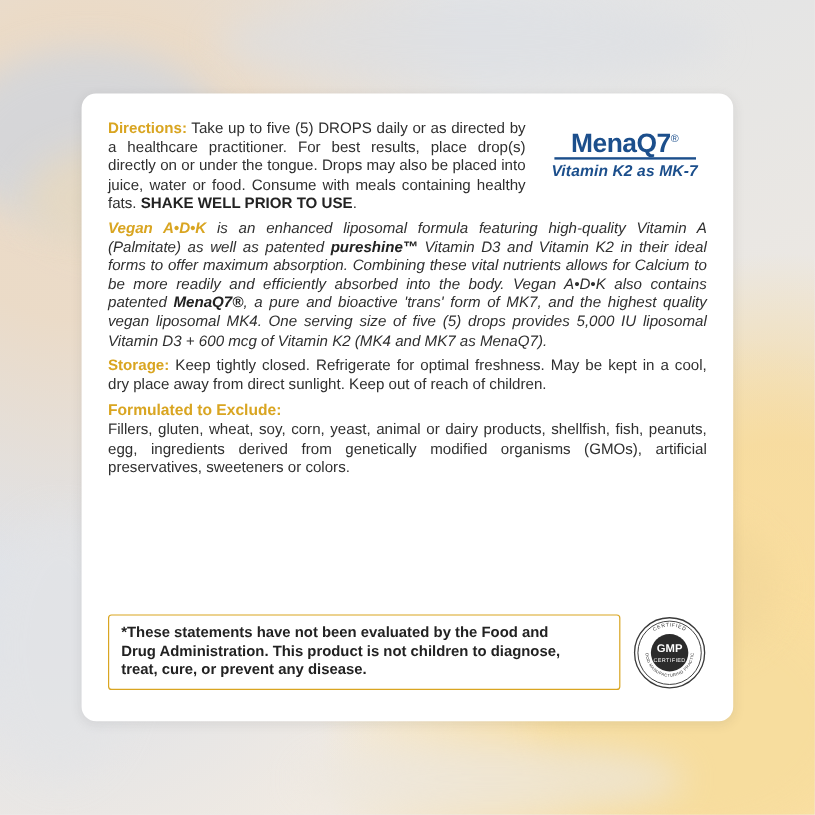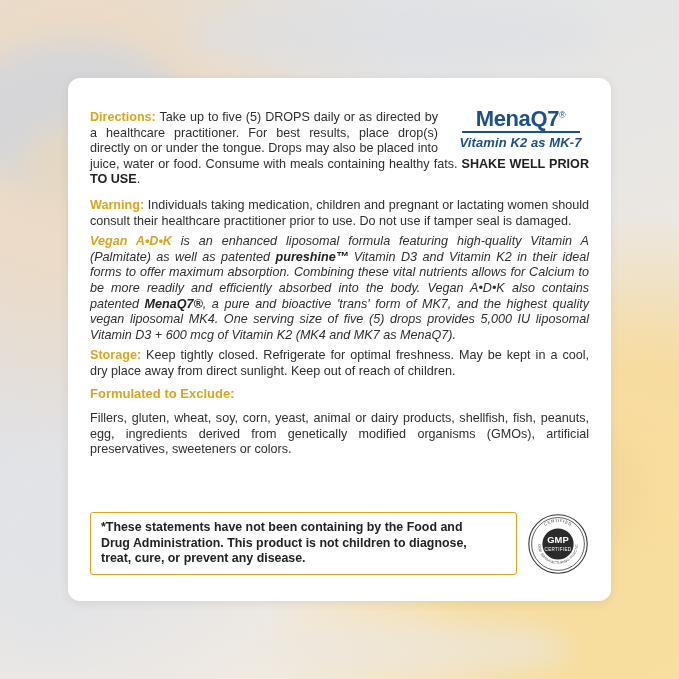--- a/index.html
+++ b/index.html
@@ -60,21 +60,21 @@
     line-height: 15.6px;
     text-align: justify;
   }
 
   .heading {
     color: #d9a521;
     font-weight: bold;
   }
   .bold { font-weight: bold; color: #222; }
 
-  .para { margin: 10px 0 2px 0; }
+  .para { margin: 0 0 2px 0; }
 
   #adk-para { margin-top: 5px; font-style: italic; }
   #storage-para { margin-top: 5px; }
 
   #formulated-heading {
     color: #d9a521;
     font-weight: bold;
     font-size: 13px;
     margin: 6px 0 1px 0;
   }
@@ -201,42 +201,39 @@
     </div>
 
   </div>
 
   <div class="body-text">
 
     <p class="para">
       <span class="heading">Directions:</span><span> Take up to five (5) DROPS daily or as directed by a healthcare practitioner. For best results, place drop(s) directly on or under the tongue. Drops may also be placed into juice, water or food. Consume with meals containing healthy fats. </span><span class="bold">SHAKE WELL PRIOR TO USE</span><span>.</span>
     </p>
 
-    <p class="para">
-      <span class="heading">Warning:</span><span> Individuals taking medication, children and pregnant or lactating women should consult their healthcare practitioner prior to use. Do not use if tamper seal is damaged.</span>
-    </p>
 
     <p class="para" id="adk-para">
       <span class="heading">Vegan A•D•K</span><span> is an enhanced liposomal formula featuring high-quality Vitamin A (Palmitate) as well as patented </span><span class="bold">pureshine™</span><span> Vitamin D3 and Vitamin K2 in their ideal forms to offer  maximum absorption. Combining these vital nutrients allows for Calcium to be more readily and efficiently absorbed into the body. Vegan A•D•K also contains patented </span><span class="bold">MenaQ7®</span><span>, a pure and bioactive 'trans' form of MK7, and the highest quality vegan liposomal MK4. One serving size of five (5) drops provides 5,000 IU liposomal Vitamin D3 + 600 mcg of Vitamin K2 (MK4 and MK7 as MenaQ7).</span>
     </p>
 
     <p class="para" id="storage-para">
       <span class="heading">Storage:</span><span> Keep tightly closed. Refrigerate for optimal freshness. May be kept in a cool, dry place away from direct sunlight. Keep out of reach of children.</span>
     </p>
 
     <div id="formulated-heading">Formulated to Exclude:</div>
     <p class="para">Fillers, gluten, wheat, soy, corn, yeast, animal or dairy products, shellfish, fish, peanuts, egg, ingredients derived from genetically modified organisms (GMOs), artificial preservatives, sweeteners or colors.</p>
 
   </div>
 
   <div id="disclaimer-row">
 
     <div id="disclaimer-box">
       <div id="disclaimer-text">
-        <span>*These statements have not been containing by the Food and</span><br>
+        <span>*These statements have not been evaluated by the Food and</span><br>
         <span>Drug Administration. This product is </span><span>not</span><span> children to diagnose,</span><br>
         <span>treat, cure, or prevent any disease.</span>
       </div>
     </div>
 
     <div id="gmp-seal">
       <svg width="62" height="62" viewBox="0 0 62 62" aria-hidden="true">
         <defs>
           <path id="arcTop" d="M 9 31 A 22 22 0 0 1 53 31"></path>
           <path id="arcBot" d="M 11 31 A 20 20 0 0 0 51 31"></path>

